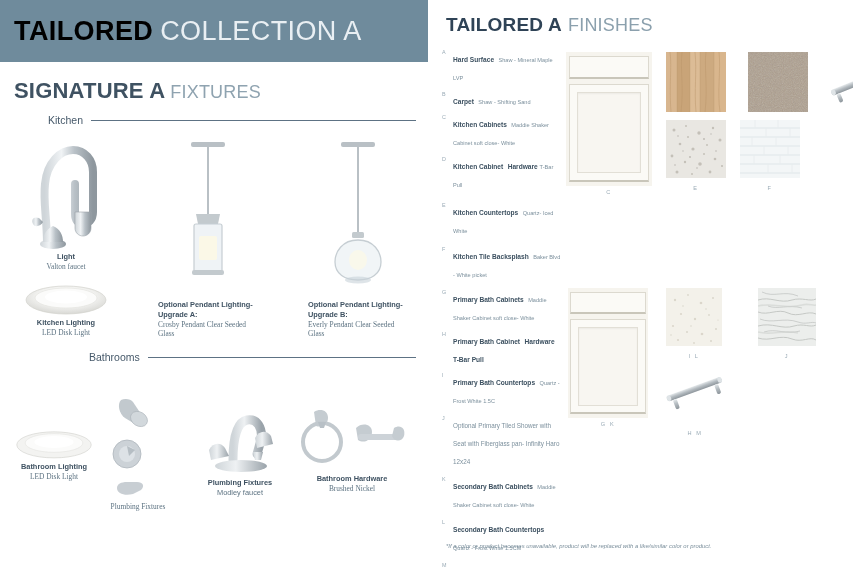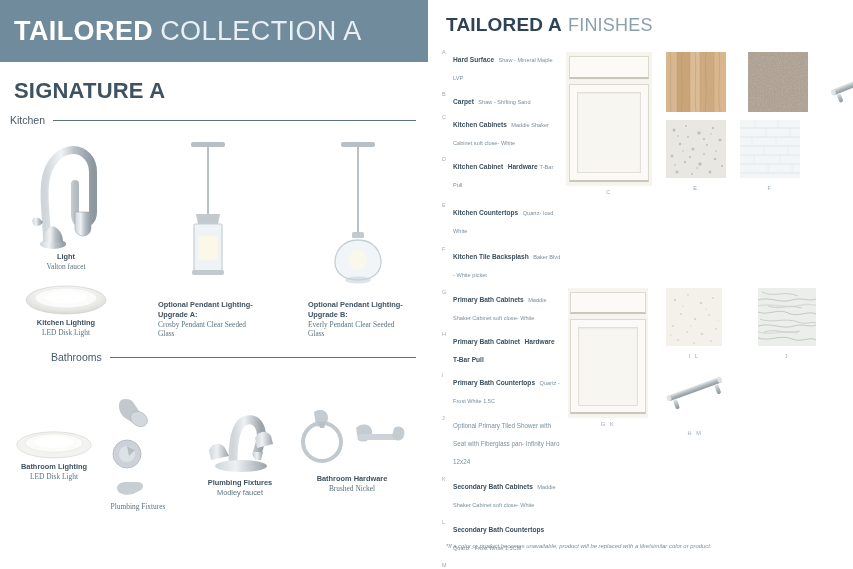--- a/index.html
+++ b/index.html
@@ -13,34 +13,34 @@
 
   
   .left-col { position: absolute; left: 0; top: 0; width: 428px; height: 569px; }
 
   .title-band {
     position: absolute; left: 0; top: 0; width: 428px; height: 62px;
     background: #6f8b9c;
     display: flex; align-items: center;
   }
   .title-band .t-main {
-    font-size: 27px; color: #ffffff; font-weight: 700;
+    font-size: 27px; color: #000000; font-weight: 700;
     letter-spacing: .4px; padding-left: 14px;
   }
   .title-band .t-sub {
     font-size: 27px; color: #e9eff3; font-weight: 300;
     letter-spacing: .4px; padding-left: 7px;
   }
 
   .sig-head { position: absolute; left: 14px; top: 78px; display: flex; align-items: baseline; }
   .sig-head .s-main { font-size: 22px; color: #3f5262; font-weight: 600; letter-spacing: .2px; }
   .sig-head .s-sub  { font-size: 18px; color: #8fa3b0; font-weight: 300; letter-spacing: .2px; padding-left: 5px; }
 
   .sec-div { position: absolute; display: flex; align-items: center; width: 406px; left: 10px; }
-  .sec-div .sd-label { font-size: 10.5px; color: #46596a; white-space: nowrap; padding-right: 8px; }
+  .sec-div .sd-label { font-size: 10.5px; color: #46596a; white-space: nowrap; padding-right: 8px; margin-left: 38px; }
   .sec-div .sd-line { flex: 1; height: 1px; background: #5d7284; }
   #div-kitchen   { top: 114px; }
   #div-bathrooms { top: 351px; padding-left: 41px; }
 
   
   .fx { position: absolute; text-align: center; }
   .fx .cap { font-size: 7.4px; line-height: 1.32; color: #3f5262; }
   .fx .cap .b { font-weight: 700; display: block; }
   .fx .cap .n { color: #5d7382; display: block; font-family: Liberation Serif, serif; }
   .fx .cap .inline-n { color: #5d7382; font-weight: 400; }
@@ -101,20 +101,21 @@
 
   <div class="left-col">
 
     <div class="title-band">
       <span class="t-main">TAILORED</span>
       <span class="t-sub">COLLECTION A</span>
     </div>
 
     <div class="sig-head">
       <span class="s-main">SIGNATURE A</span>
+      <span class="s-sub">FIXTURES</span>
     </div>
 
     <div class="sec-div" id="div-kitchen">
       <span class="sd-label">Kitchen</span>
       <span class="sd-line"></span>
     </div>
 
     <div class="fx" style="left:14px; top:140px; width:104px;">
       <svg class="art" width="74" height="112" viewBox="0 0 74 112">
         <defs>

